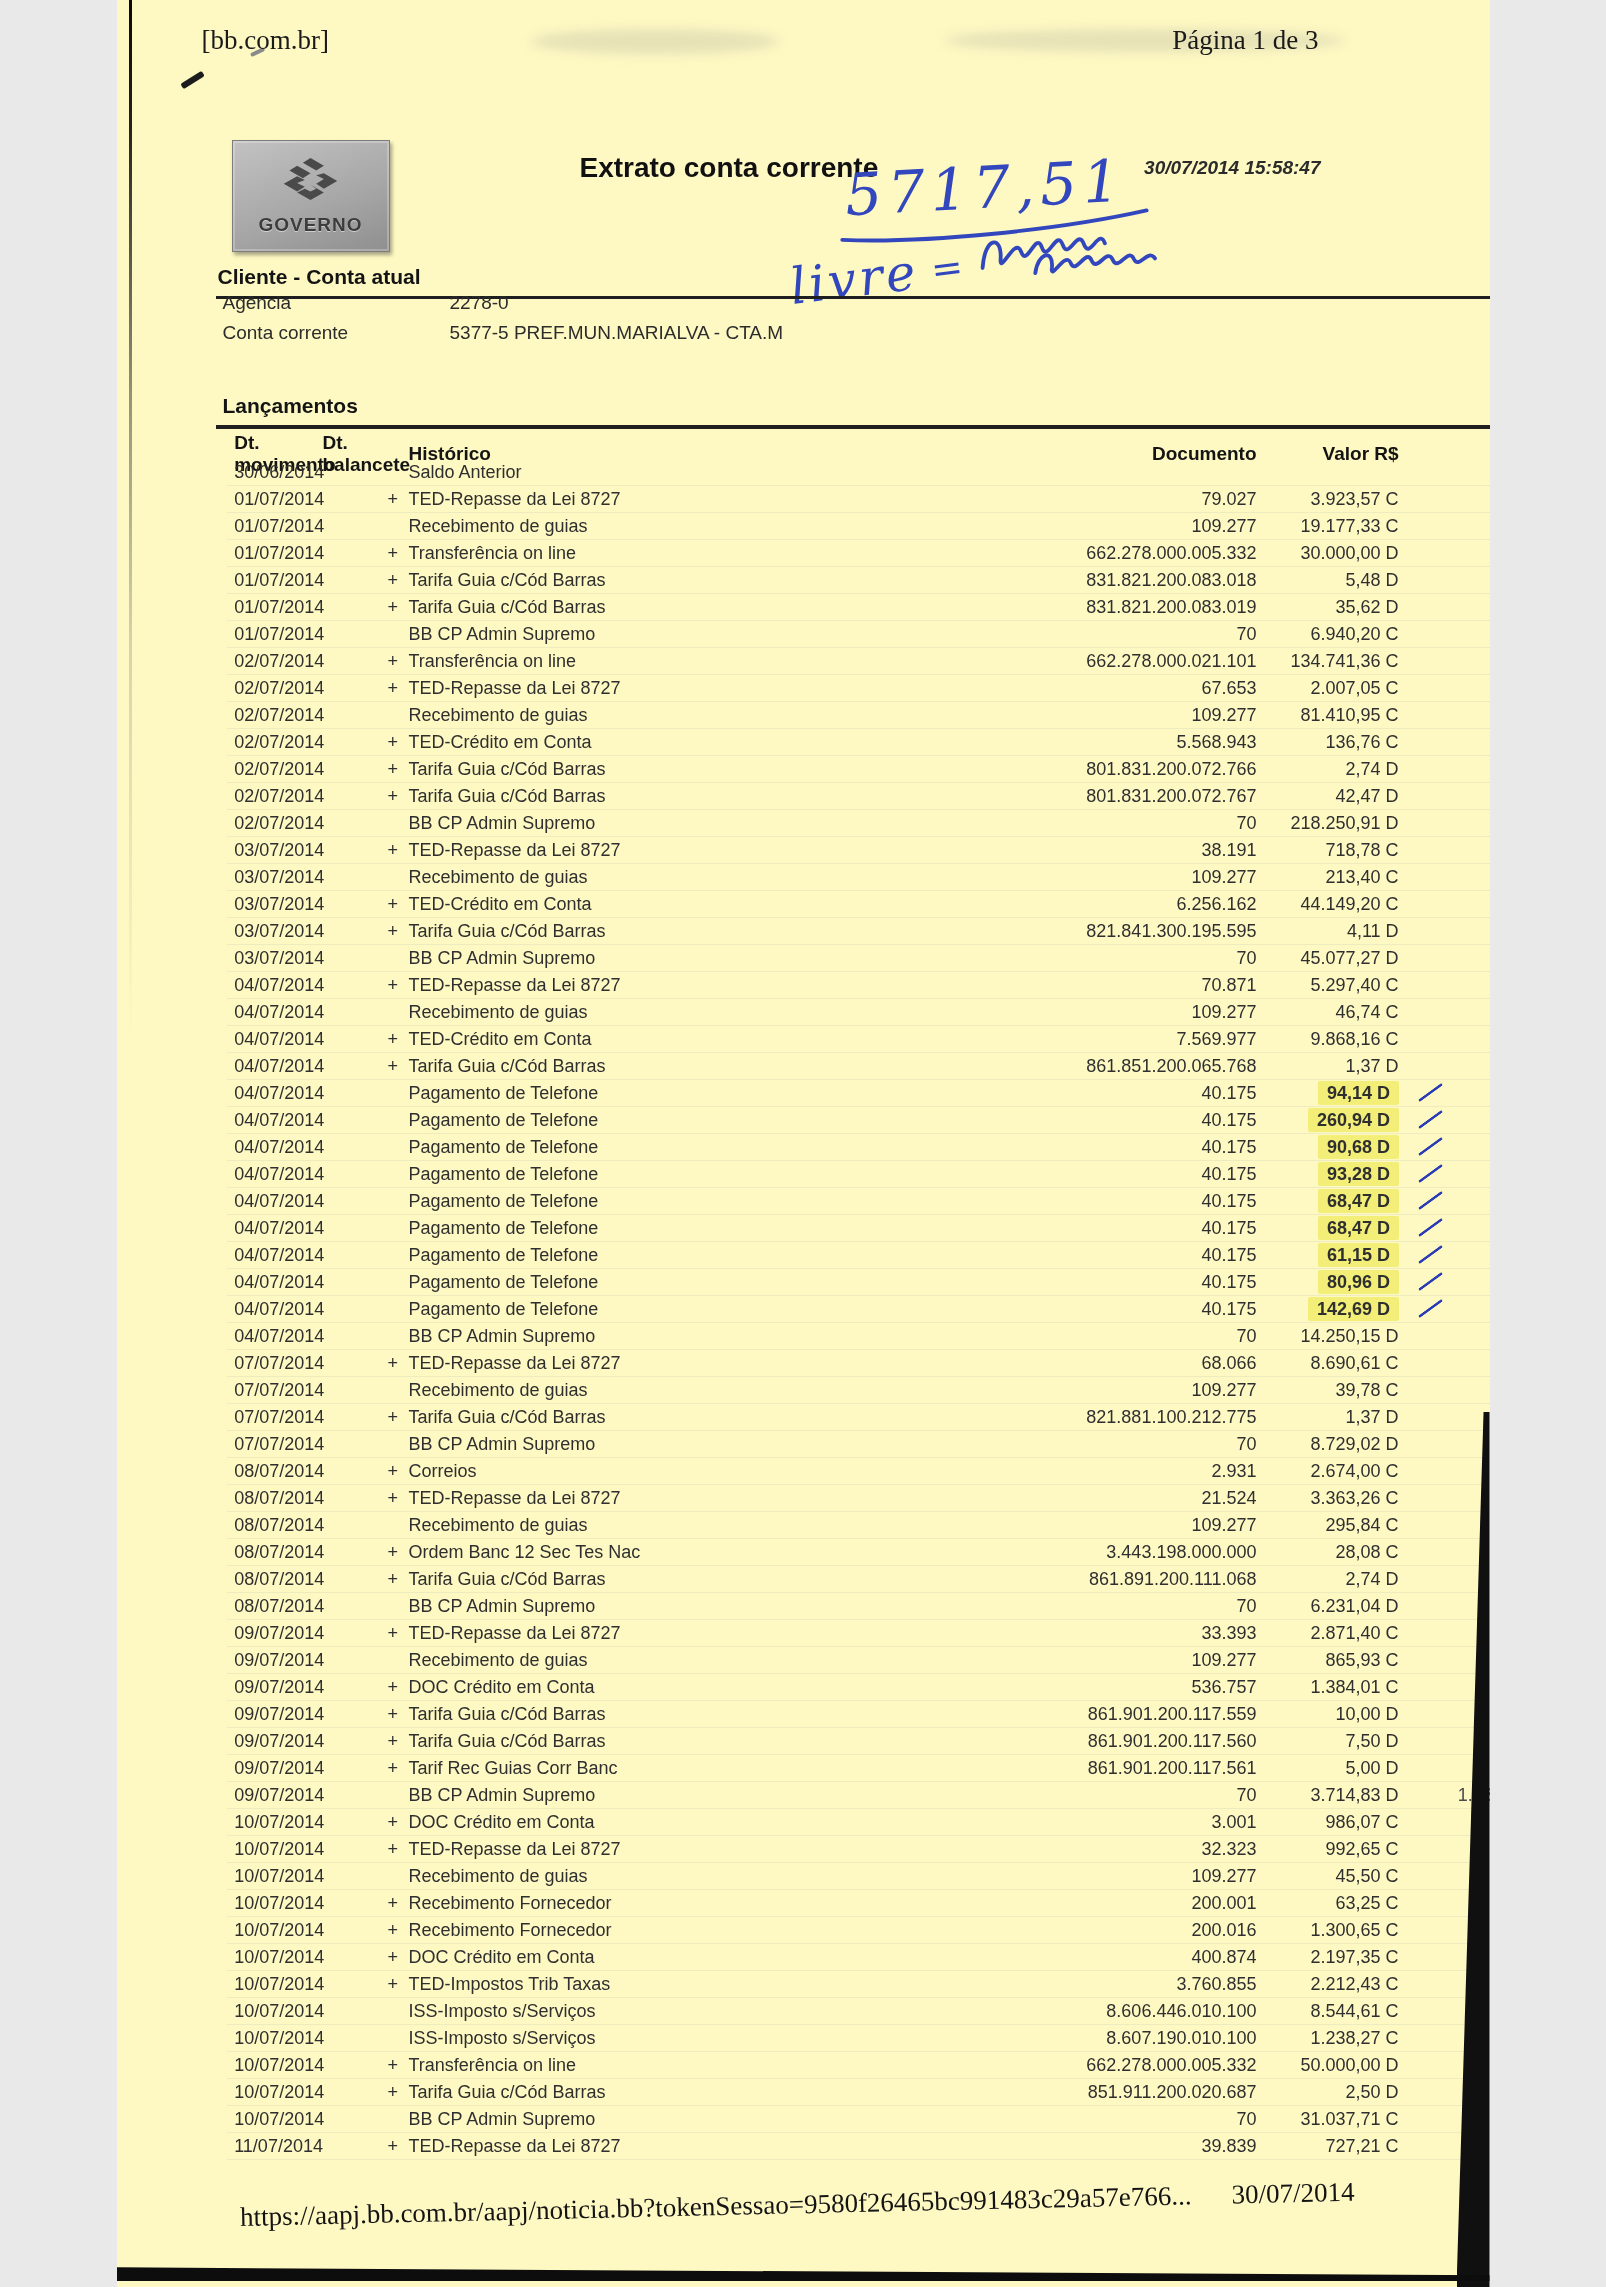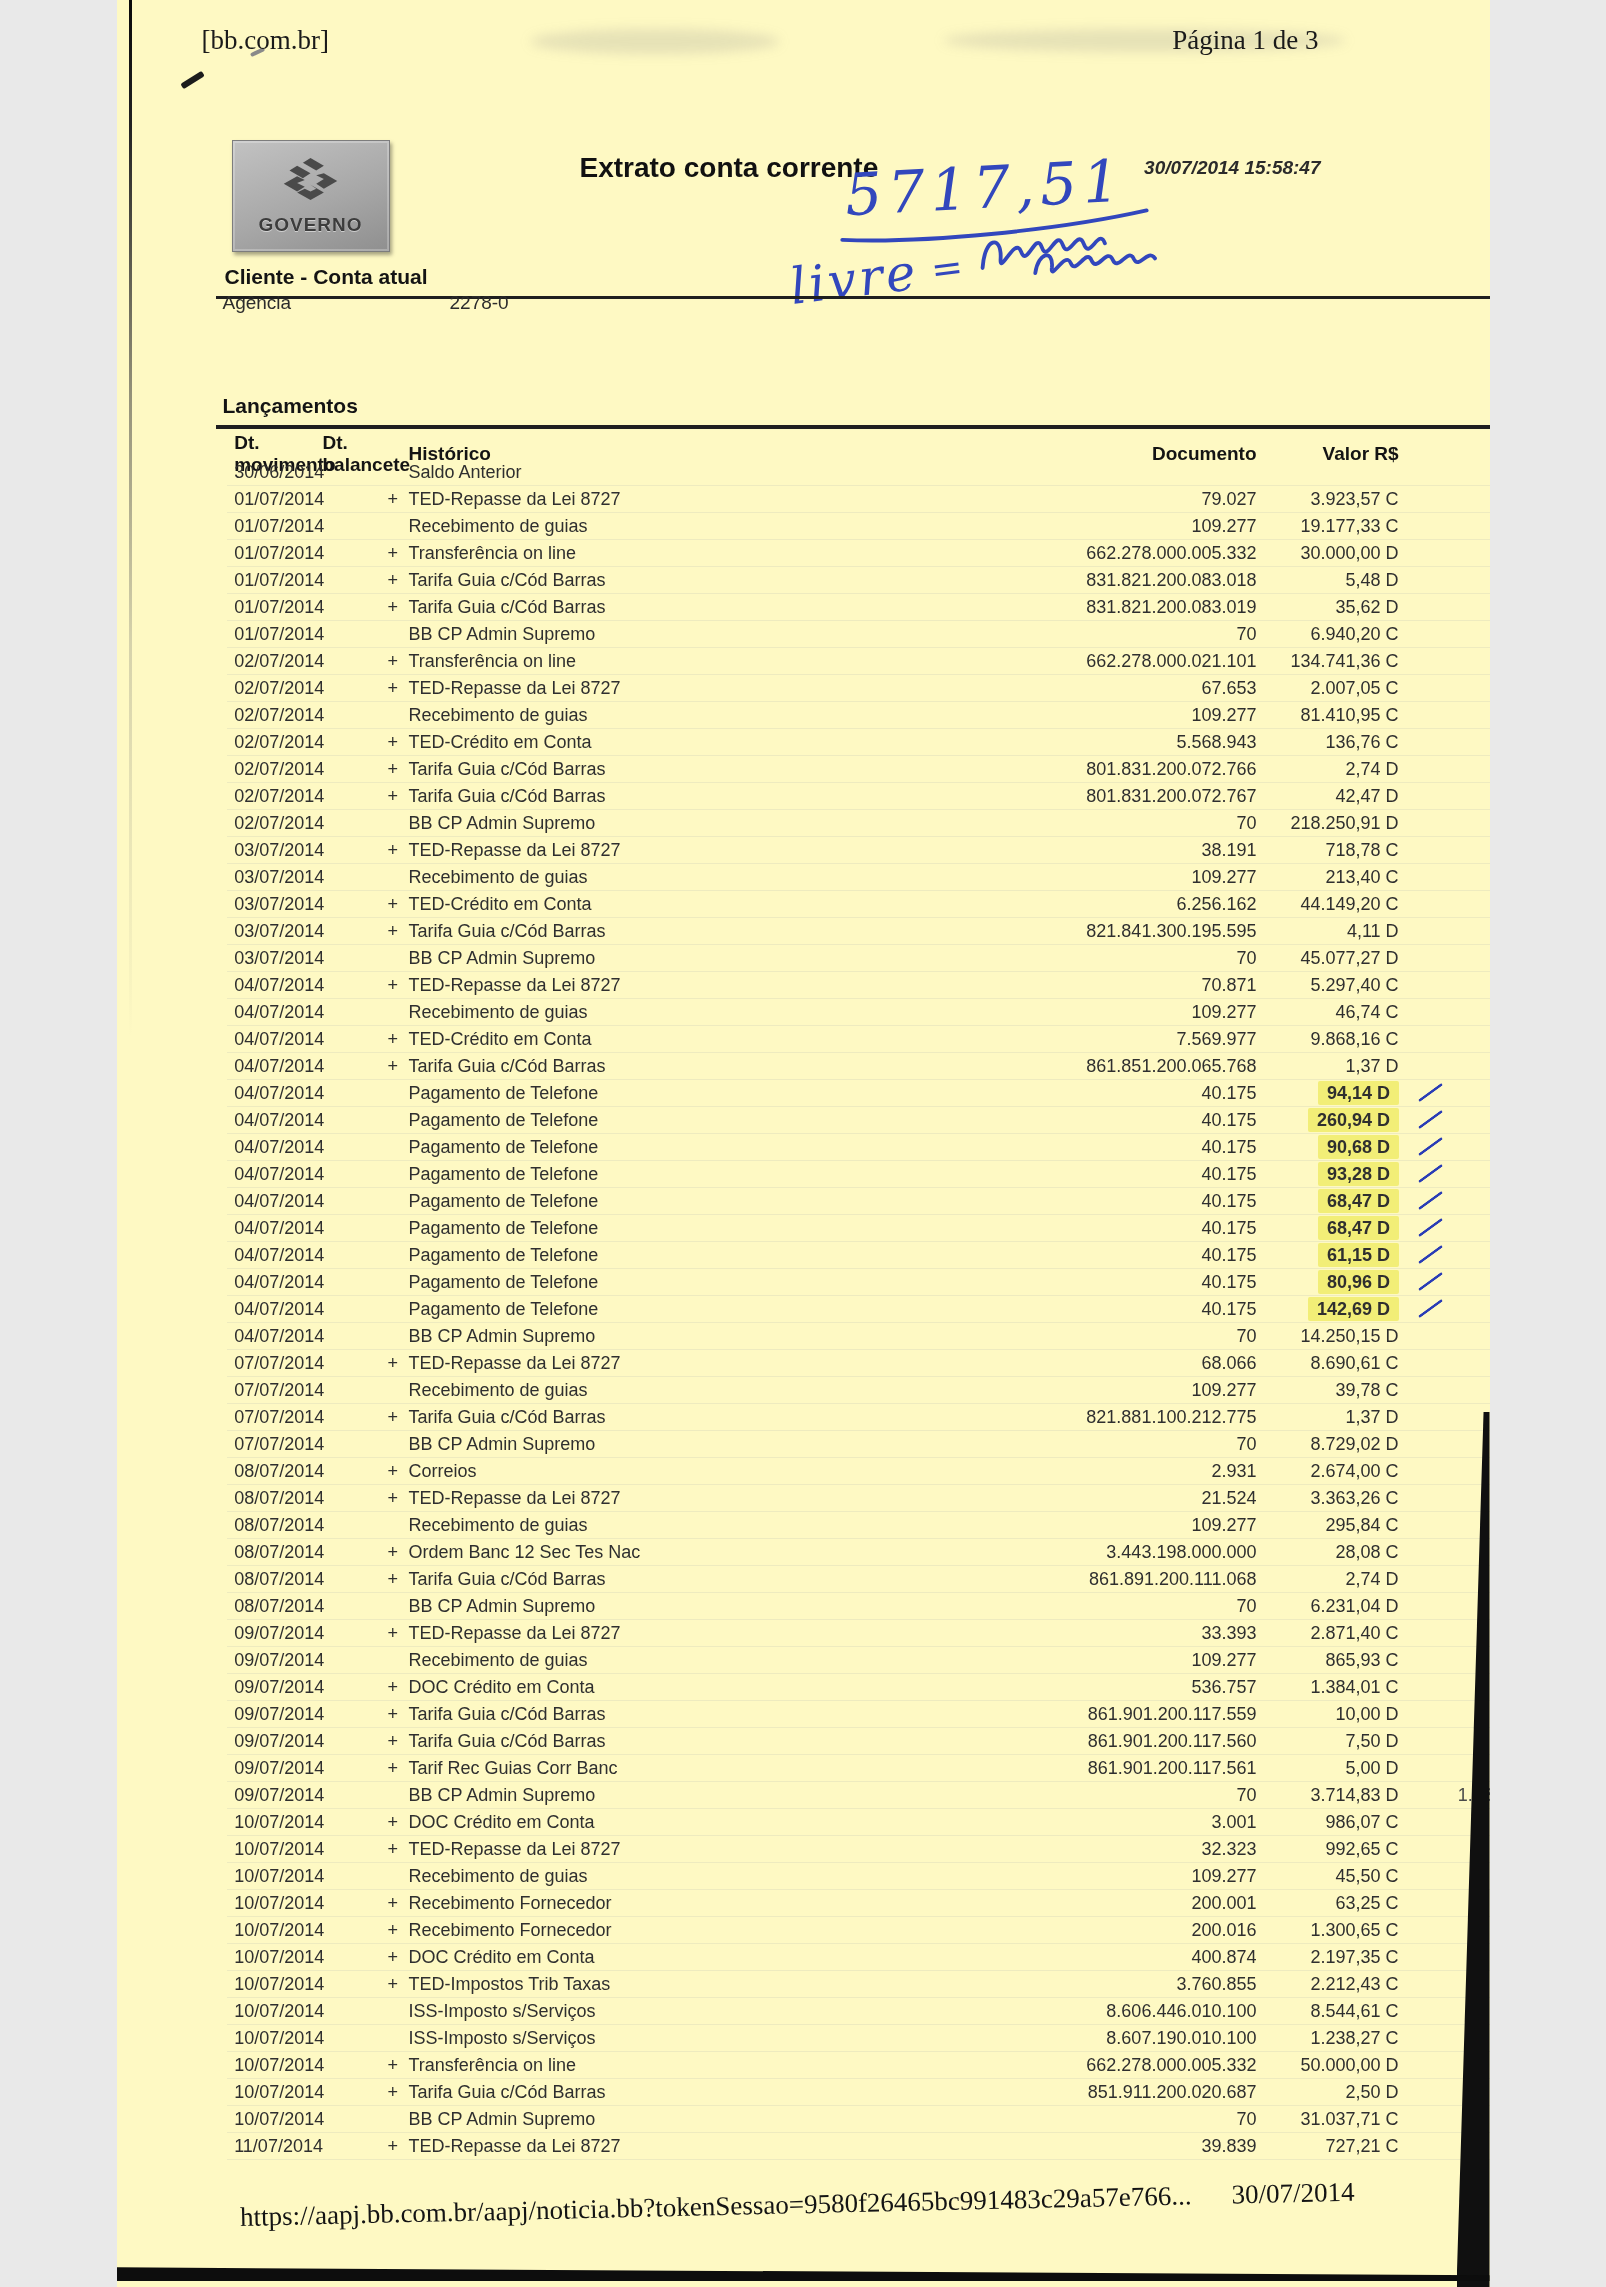--- a/index.html
+++ b/index.html
@@ -38,21 +38,21 @@
   
   .ink{color:#3247bd;}
   #hw-amount{left:728px; top:154px; font-size:58px; transform:rotate(-3deg);
     font-family:"DejaVu Serif", serif; font-style:italic; letter-spacing:5.8px;}
   #hw-amount svg{position:absolute; left:-11.5px; top:61px;}
   #hw-note{left:672px; top:229px; transform:rotate(-7deg); display:flex; align-items:center; gap:13.4px;}
   #hw-note .word{font-family:"DejaVu Serif", serif; font-style:italic; font-size:50px; letter-spacing:2.9px;}
   #hw-note .eq{font-family:"DejaVu Serif", serif; font-size:38px; font-style:italic;}
 
   
-  #client-heading{left:108px; top:265px; font-size:21px; font-weight:bold; color:#141414;}
+  #client-heading{left:101px; top:265px; font-size:21px; font-weight:bold; color:#141414;}
   .rule{left:99px; width:1354px; background:#1f1f1f;}
   #rule-client{top:296px; height:2.9px;}
   #client-info{left:106px; top:288px; font-size:19px; color:#2c2c2c; line-height:30px;}
   #client-info .lbl{display:inline-block; width:227px;}
   #lancamentos-heading{left:106px; top:394px; font-size:21px; font-weight:bold; color:#141414;}
   #rule-lanc{top:425px; height:3.8px;}
 
   
   #table{left:110px; top:432px; width:1324px;}
   .trow, #thead{display:grid; grid-template-columns:96px 65px 626px 243px 144px 149px; align-items:center;}
@@ -120,20 +120,23 @@
       </g>
     </svg>
   </div>
 
   <div class="abs" id="client-heading">Cliente - Conta atual</div>
   <div class="abs rule" id="rule-client"></div>
   <div class="abs" id="client-info">
     <div>
       <span class="lbl">Agência</span><span>2278-0</span>
     </div>
+    <div>
+      <span class="lbl">Conta corrente</span><span>5377-5  PREF.MUN.MARIALVA - CTA.M</span>
+    </div>
   </div>
 
   <div class="abs" id="lancamentos-heading">Lançamentos</div>
   <div class="abs rule" id="rule-lanc"></div>
 
   <div class="abs" id="table">
     <div id="thead">
       <span class="c-dt">Dt. movimento</span>
       <span class="c-bal">Dt. balancete</span>
       <span class="c-hist">Histórico</span>

